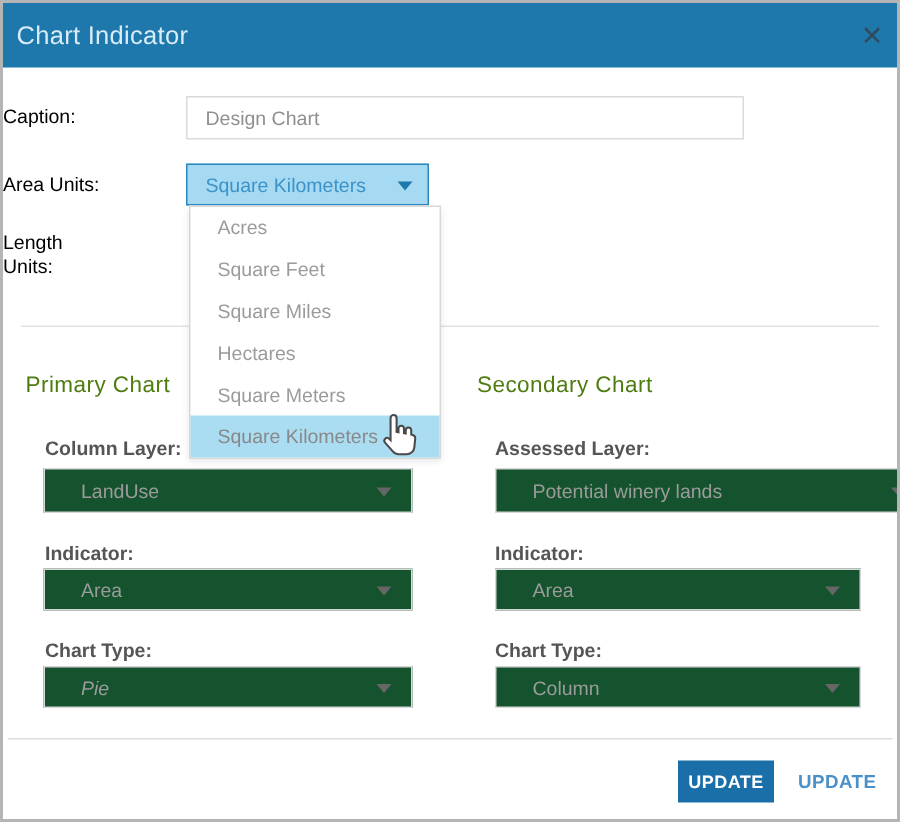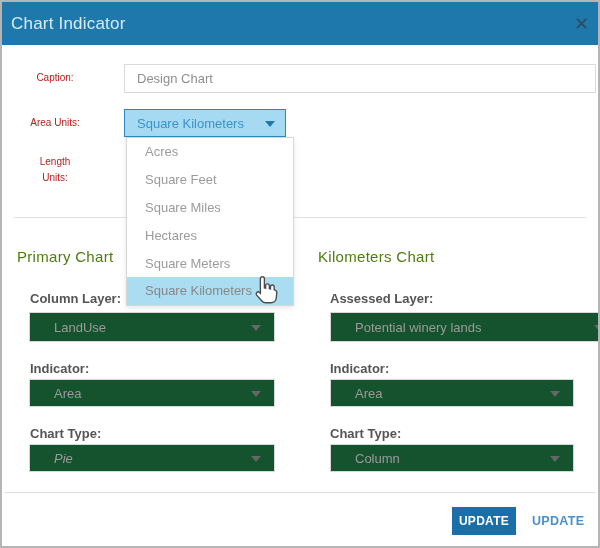--- a/index.html
+++ b/index.html
@@ -12,25 +12,25 @@
   .header{
     position:absolute;top:0;left:0;right:0;height:43px;background:#1f78ab;
     display:flex;align-items:center;padding:0 9px;
   }
   .header-title{font-size:17px;color:#d8ecf8;letter-spacing:.2px;}
   .close-x{
     margin-left:auto;color:#2e4c60;font-size:18px;line-height:18px;cursor:pointer;
     font-weight:400;
   }
   .lbl{
-    position:absolute;left:0;width:106px;text-align:center;
-    font-size:10px;color:#b91c1c;line-height:16px;
+    position:absolute;left:0;width:106px;text-align:left;
+    font-size:13px;color:#000000;line-height:16px;
   }
   .caption-input{
-    position:absolute;left:122px;top:62px;width:472px;height:29px;
+    position:absolute;left:122px;top:62px;width:372px;height:29px;
     border:1px solid #dadada;padding:0 12px;font-size:13px;color:#8f8f8f;
     font-family:"Liberation Sans",sans-serif;outline:none;background:#fff;
   }
   .units-control{
     position:absolute;left:122px;top:107px;width:162px;height:28px;
     background:#a6d9f2;border:1px solid #2c87be;display:flex;align-items:center;
     padding-left:12px;font-size:13px;color:#3b93c9;cursor:pointer;
   }
   .caret{width:0;height:0;border-left:5px solid transparent;border-right:5px solid transparent;}
   .caret-blue{position:absolute;right:10px;top:11px;border-top:6px solid #1f78ab;}
@@ -84,21 +84,21 @@
   </div>
 
   <div class="lbl" style="top:152px;">
     <div>Length</div>
     <div>Units:</div>
   </div>
 
   <div class="divider"></div>
 
   <div class="section-title" style="left:15px;top:246px;">Primary Chart</div>
-  <div class="section-title" style="left:316px;top:246px;">Kilometers Chart</div>
+  <div class="section-title" style="left:316px;top:246px;">Secondary Chart</div>
 
   <div class="bold-lbl" style="left:28px;top:289px;">Column Layer:</div>
   <div class="selectbox" style="left:27px;top:310px;width:246px;">
     <span>LandUse</span>
     <span class="caret caret-gray"></span>
   </div>
 
   <div class="bold-lbl" style="left:328px;top:289px;">Assessed Layer:</div>
   <div class="selectbox" style="left:328px;top:310px;width:288px;">
     <span>Potential winery lands</span>

